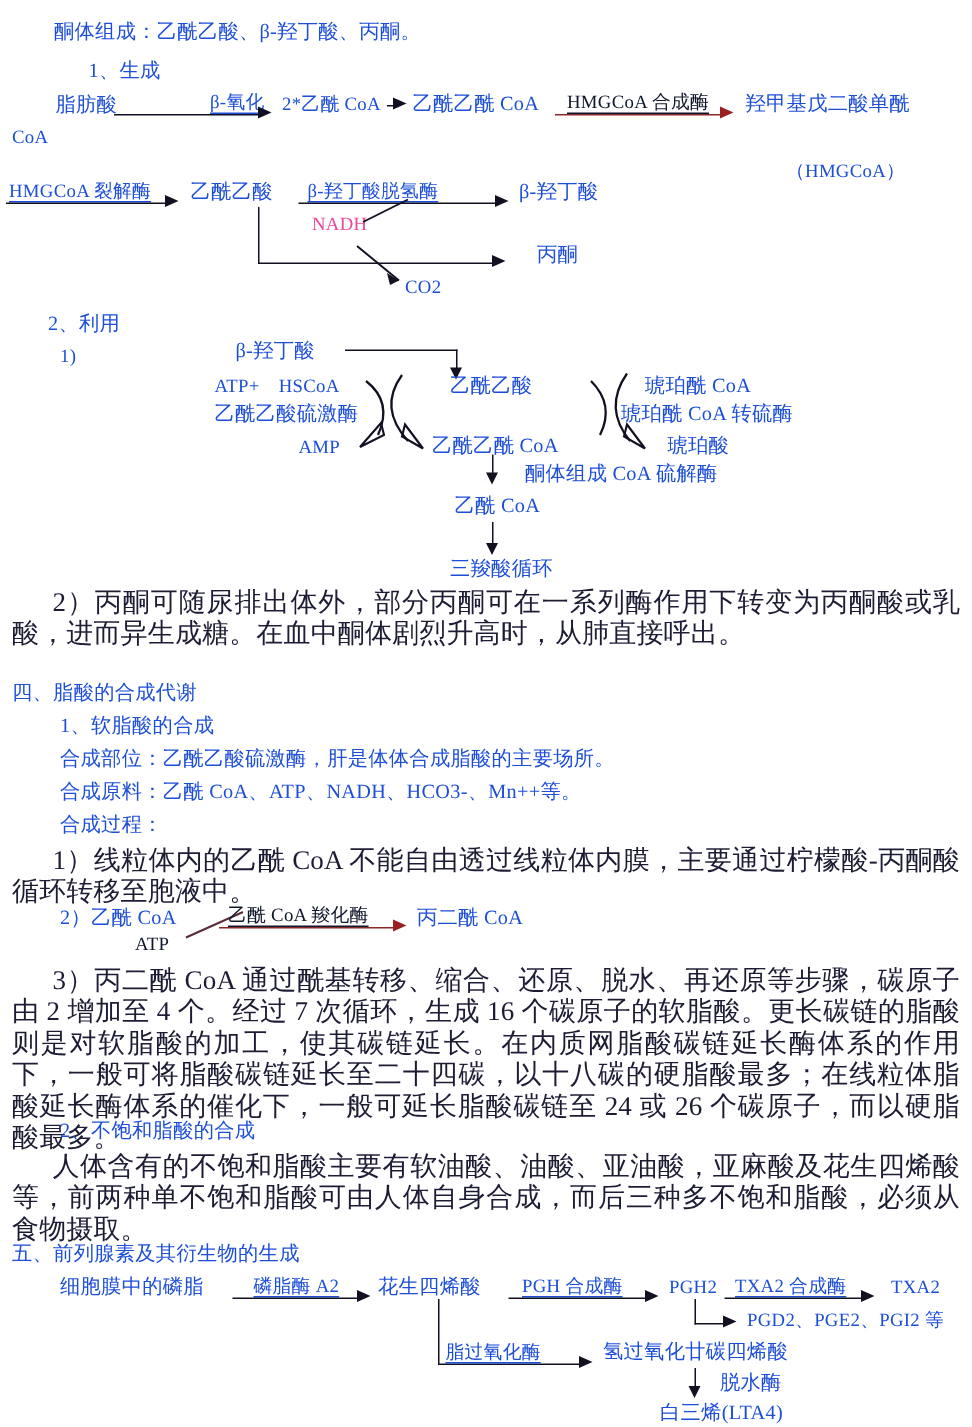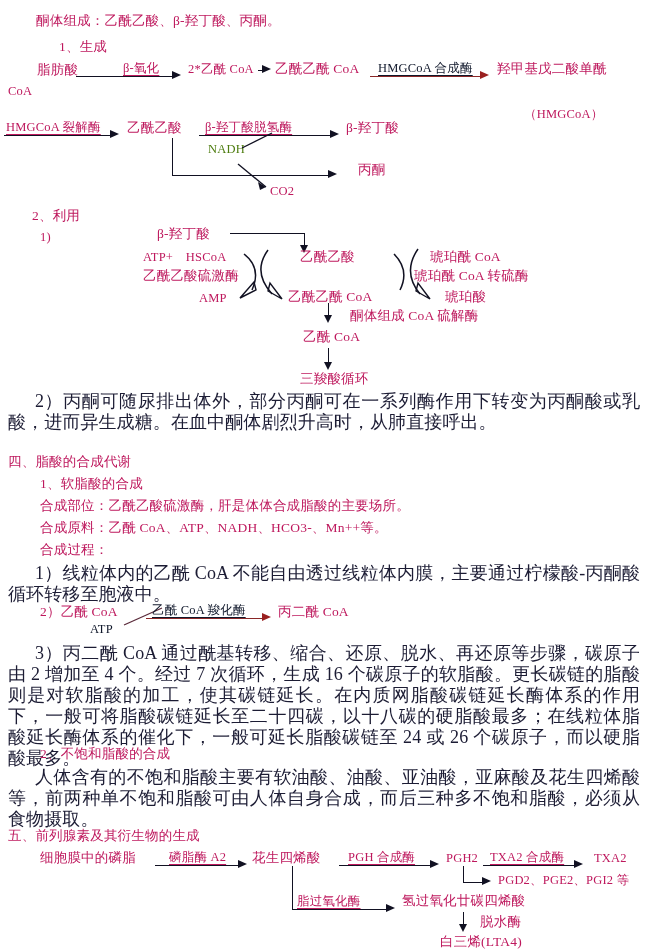--- a/index.html
+++ b/index.html
@@ -16,33 +16,33 @@
     width: 648px;
     height: 951px;
     overflow: hidden;
     background: #ffffff;
   }
   .t {
     position: absolute;
     white-space: nowrap;
     font-size: 13.5px;
     line-height: 1;
-    color: #be185d;
+    color: #1d4ed8;
     letter-spacing: 0.2px;
   }
   .para {
     position: absolute;
     font-size: 18px;
     line-height: 21px;
     color: #1c1c34;
     text-align: justify;
     letter-spacing: 0.1px;
   }
   .sm { font-size: 12.5px; }
-  .blue { color: #4d7c0f; text-align: center; }
+  .blue { color: #ec4899; text-align: center; }
   .red { color: #0f172a; }
   .ul { text-decoration: underline; text-underline-offset: 3px; }
   
   .hline {
     position: absolute;
     height: 0;
     border-top: 1.4px solid #111122;
   }
   .hline.redline { border-top-color: #8a2727; }
   .vline {
@@ -78,21 +78,21 @@
 <body>
 
 <div id="page">
 
   <div class="t" style="left:36px; top:14px;">酮体组成：乙酰乙酸、β-羟丁酸、丙酮。</div>
 
   <div class="t" style="left:40px; top:40px;margin-left:19px;">1、生成</div>
 
   <div class="t" style="left:37px; top:63px;">脂肪酸</div>
 
-  <div class="t ul sm" style="left:105px; top:62px;padding-left:18px;">β-氧化</div>
+  <div class="t ul sm" style="left:122px; top:62px;padding-left:18px;">β-氧化</div>
   <div class="hline" style="left:76px; top:76px; width:98px;"></div>
   <div class="ah-r" style="left:172px; top:71px;"></div>
 
   <div class="t sm" style="left:188px; top:63px;">2*乙酰 CoA</div>
   <div class="hline" style="left:258px; top:70px; width:6px;"></div>
   <div class="ah-r" style="left:262px; top:65px;"></div>
 
   <div class="t" style="left:275px; top:62px;">乙酰乙酰 CoA</div>
 
   <div class="t ul sm red" style="left:378px; top:62px;">HMGCoA 合成酶</div>

